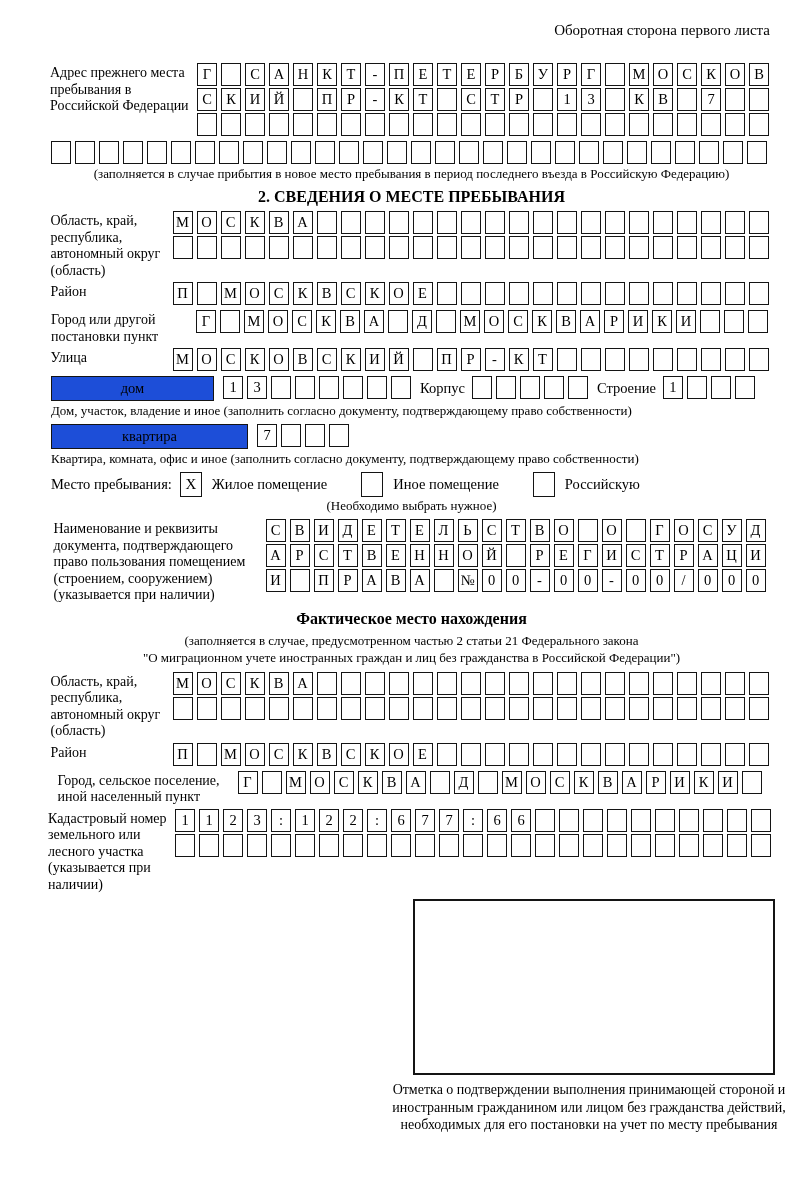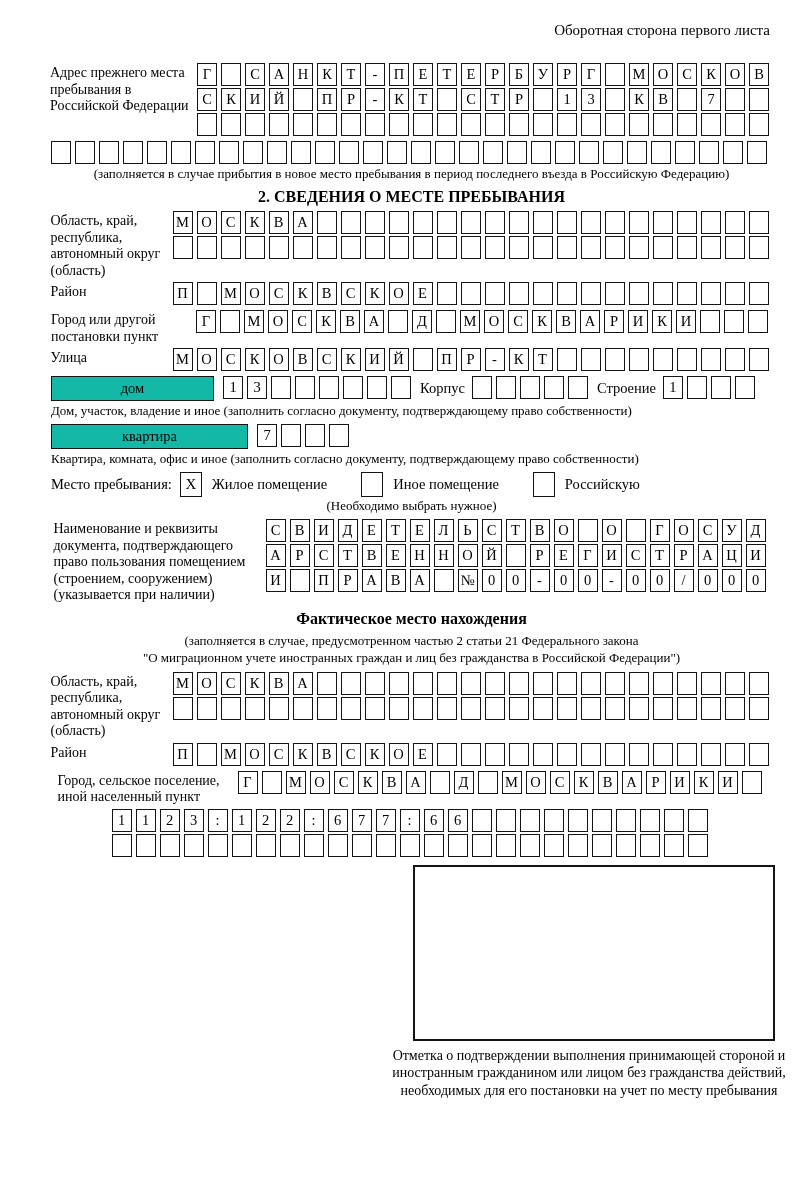--- a/index.html
+++ b/index.html
@@ -31,21 +31,21 @@
   .w-gorod2  { width:180px; }
   .w-kad     { width:127px; }
 
   .note { font-size:13px; line-height:16px; margin:1px 0 5px 0; }
   .note-center { text-align:center; }
 
   .sec-title { text-align:center; font-weight:bold; font-size:16px; margin:6px 0 5px 0; }
 
   .labelbox {
     box-sizing:border-box; border:1.6px solid #141414; height:25px;
-    text-align:center; font-size:14.5px; line-height:22px; background:#14b8a6;
+    text-align:center; font-size:14.5px; line-height:22px; background:#1d4ed8;
     flex:0 0 auto;
   }
   .lb-dom { width:163px; margin-right:9px; }
   .lb-kv  { width:197px; margin-right:9px; }
   .inline-label { font-size:14.5px; line-height:25px; margin:0 7px 0 5px; }
   .domrow { display:flex; align-items:flex-start; margin:3px 0 2px 0; }
 
   .mestorow { display:flex; align-items:center; margin:3px 0 1px 0; font-size:14.5px; }
   .checkbox {
     box-sizing:border-box; display:inline-block; width:22px; height:25px;
@@ -159,20 +159,21 @@
     <div class="flabel w-std">Район</div>
     <div class="cellrow"><span class="cell">П</span><span class="cell">&nbsp;</span><span class="cell">М</span><span class="cell">О</span><span class="cell">С</span><span class="cell">К</span><span class="cell">В</span><span class="cell">С</span><span class="cell">К</span><span class="cell">О</span><span class="cell">Е</span><span class="cell">&nbsp;</span><span class="cell">&nbsp;</span><span class="cell">&nbsp;</span><span class="cell">&nbsp;</span><span class="cell">&nbsp;</span><span class="cell">&nbsp;</span><span class="cell">&nbsp;</span><span class="cell">&nbsp;</span><span class="cell">&nbsp;</span><span class="cell">&nbsp;</span><span class="cell">&nbsp;</span><span class="cell">&nbsp;</span><span class="cell">&nbsp;</span><span class="cell">&nbsp;</span></div>
   </div>
 
   <div class="frow">
     <div class="flabel w-gorod2">Город, сельское поселение, иной населенный пункт</div>
     <div class="cellrow"><span class="cell">Г</span><span class="cell">&nbsp;</span><span class="cell">М</span><span class="cell">О</span><span class="cell">С</span><span class="cell">К</span><span class="cell">В</span><span class="cell">А</span><span class="cell">&nbsp;</span><span class="cell">Д</span><span class="cell">&nbsp;</span><span class="cell">М</span><span class="cell">О</span><span class="cell">С</span><span class="cell">К</span><span class="cell">В</span><span class="cell">А</span><span class="cell">Р</span><span class="cell">И</span><span class="cell">К</span><span class="cell">И</span><span class="cell">&nbsp;</span></div>
   </div>
 
   <div class="frow">
+    <div class="flabel w-kad">Кадастровый номер земельного или лесного участка (указывается при наличии)</div>
     <div>
       <div class="cellrow"><span class="cell">1</span><span class="cell">1</span><span class="cell">2</span><span class="cell">3</span><span class="cell">:</span><span class="cell">1</span><span class="cell">2</span><span class="cell">2</span><span class="cell">:</span><span class="cell">6</span><span class="cell">7</span><span class="cell">7</span><span class="cell">:</span><span class="cell">6</span><span class="cell">6</span><span class="cell">&nbsp;</span><span class="cell">&nbsp;</span><span class="cell">&nbsp;</span><span class="cell">&nbsp;</span><span class="cell">&nbsp;</span><span class="cell">&nbsp;</span><span class="cell">&nbsp;</span><span class="cell">&nbsp;</span><span class="cell">&nbsp;</span><span class="cell">&nbsp;</span></div>
       <div class="cellrow"><span class="cell">&nbsp;</span><span class="cell">&nbsp;</span><span class="cell">&nbsp;</span><span class="cell">&nbsp;</span><span class="cell">&nbsp;</span><span class="cell">&nbsp;</span><span class="cell">&nbsp;</span><span class="cell">&nbsp;</span><span class="cell">&nbsp;</span><span class="cell">&nbsp;</span><span class="cell">&nbsp;</span><span class="cell">&nbsp;</span><span class="cell">&nbsp;</span><span class="cell">&nbsp;</span><span class="cell">&nbsp;</span><span class="cell">&nbsp;</span><span class="cell">&nbsp;</span><span class="cell">&nbsp;</span><span class="cell">&nbsp;</span><span class="cell">&nbsp;</span><span class="cell">&nbsp;</span><span class="cell">&nbsp;</span><span class="cell">&nbsp;</span><span class="cell">&nbsp;</span><span class="cell">&nbsp;</span></div>
     </div>
   </div>
 
   <div class="stamp-box"></div>
   <div class="stamp-caption">Отметка о подтверждении выполнения принимающей стороной и иностранным гражданином или лицом без гражданства действий, необходимых для его постановки на учет по месту пребывания</div>
 
 </div>

